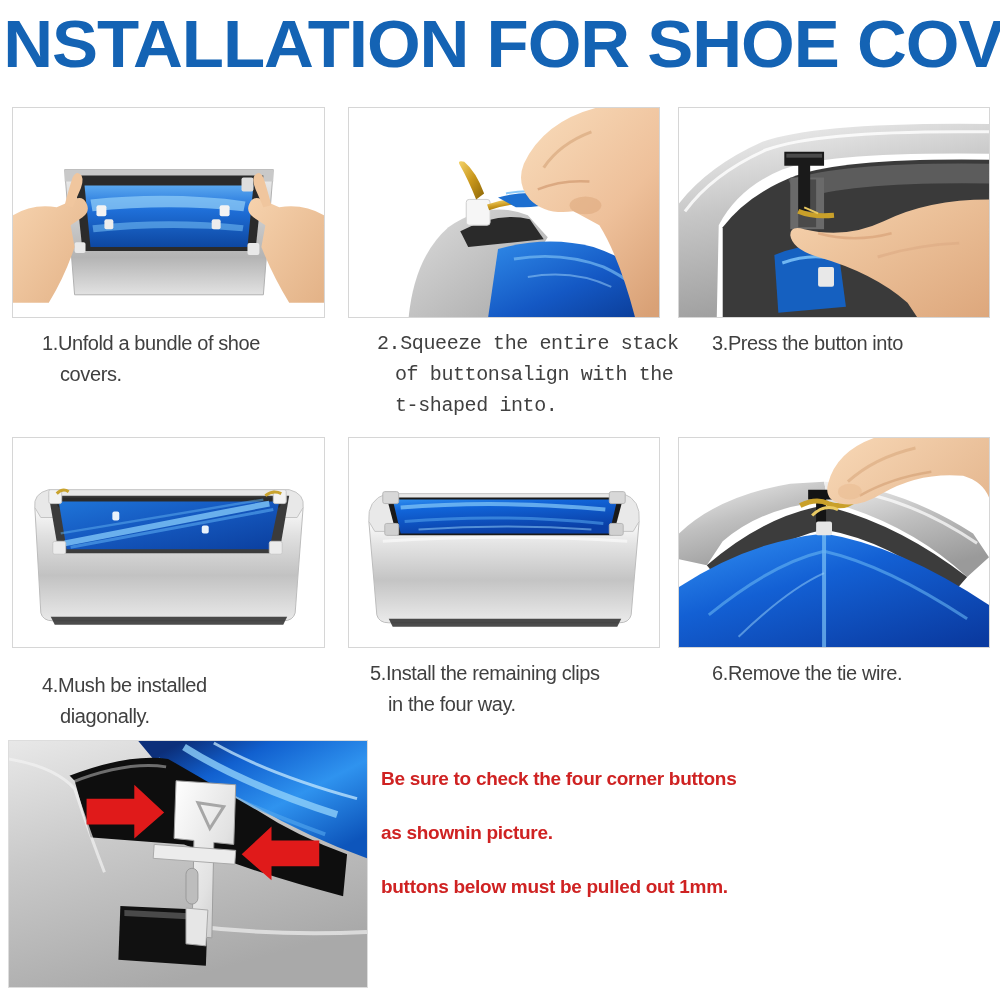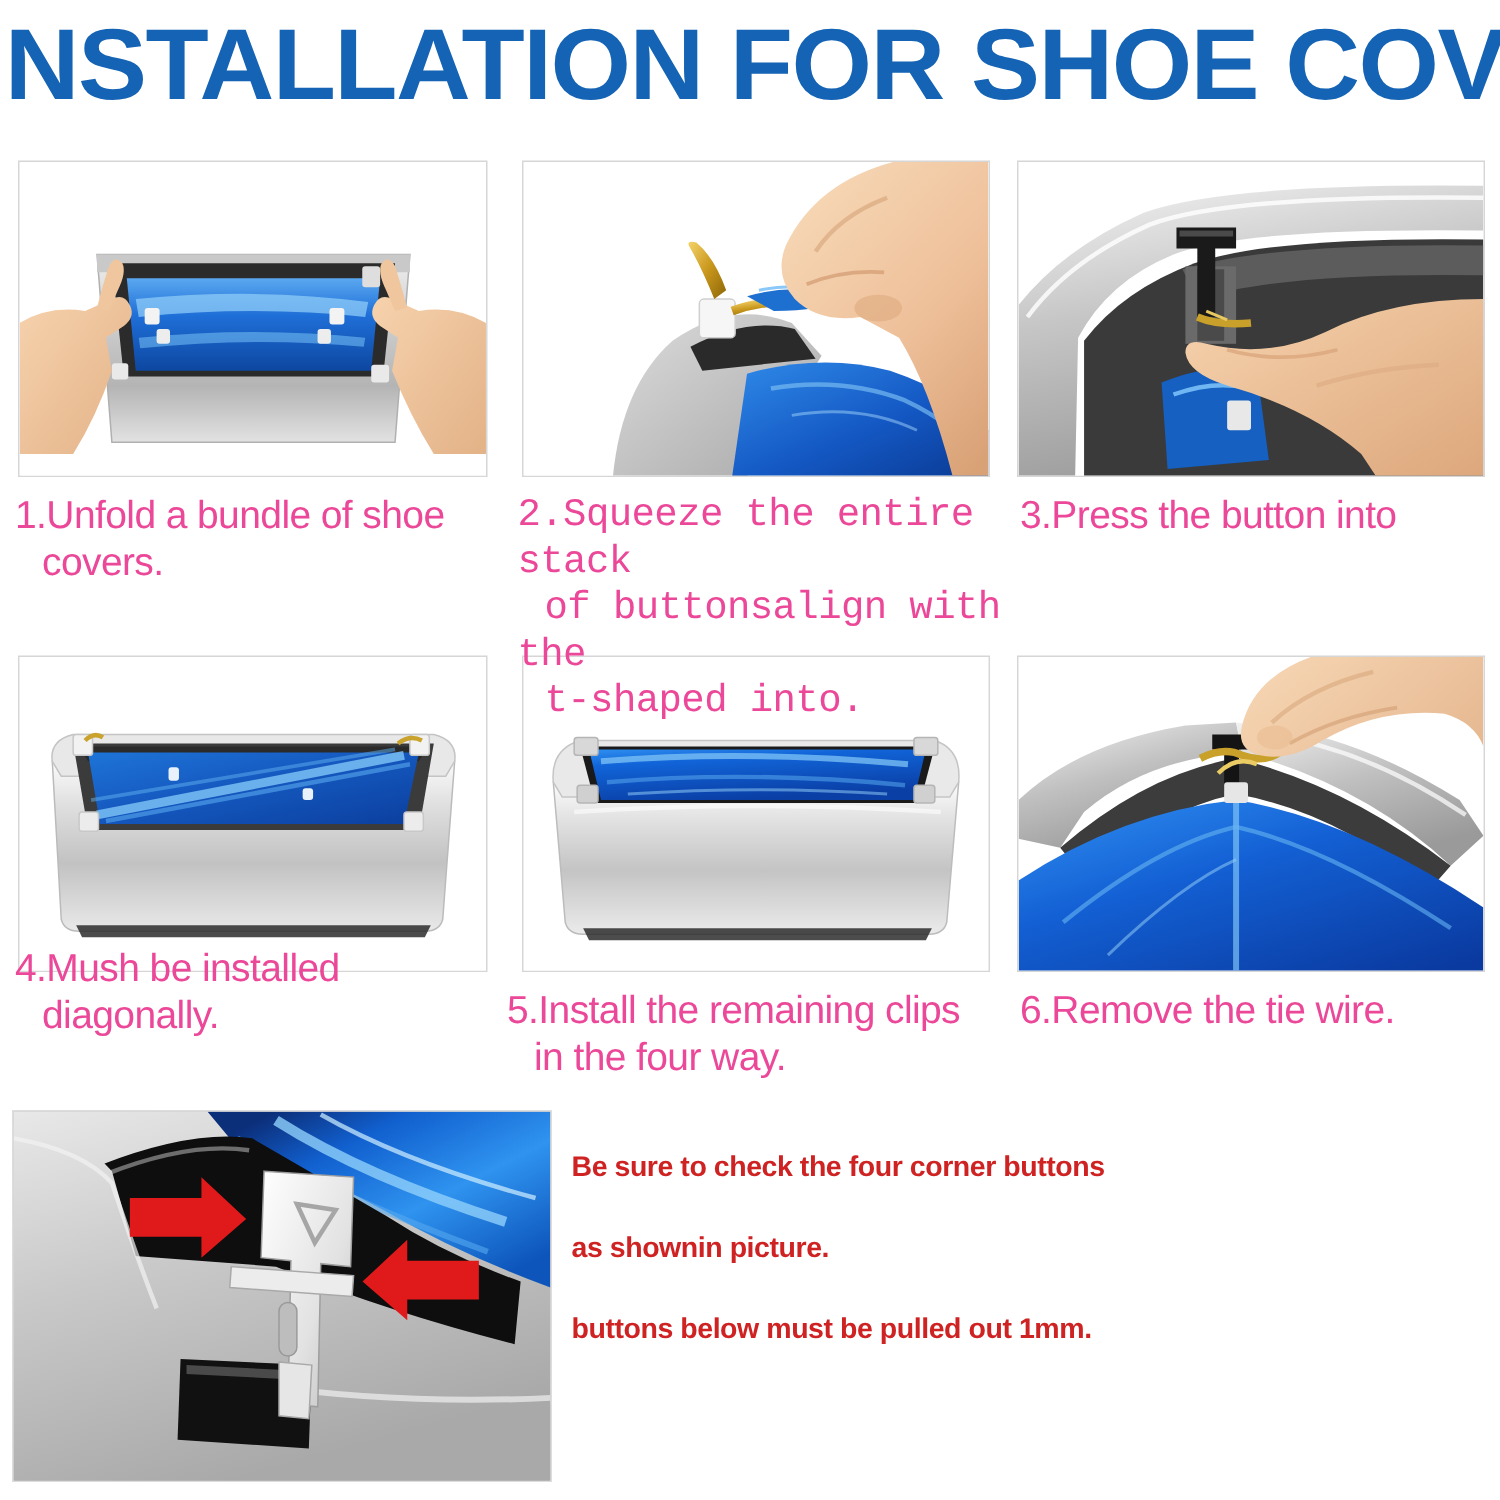--- a/index.html
+++ b/index.html
@@ -39,29 +39,30 @@
   .p2 { left:348px; top:107px; width:312px; height:211px; }
   .p3 { left:678px; top:107px; width:312px; height:211px; }
   .p4 { left:12px;  top:437px; width:313px; height:211px; }
   .p5 { left:348px; top:437px; width:312px; height:211px; }
   .p6 { left:678px; top:437px; width:312px; height:211px; }
 
   
   .caption {
     position:absolute;
     font-family:"Liberation Sans", sans-serif;
-    font-size:26px;
+    font-size:20px;
     line-height:31px;
-    color:#ec4899;
+    color:#404040;
     letter-spacing:-0.4px;
+    margin-left:32px;
   }
   .c1 { left:10px;  top:328px; width:340px; }
   .c2 { left:345px; top:328px; width:335px;font-family:Liberation Mono, monospace; }
   .c3 { left:680px; top:328px; width:320px; }
-  .c4 { left:10px;  top:630px; width:330px; }
+  .c4 { left:10px;  top:670px; width:330px; }
   .c5 { left:338px; top:658px; width:345px; }
   .c6 { left:680px; top:658px; width:320px; }
   .caption .ind { display:block; text-indent:18px; }
 
   
   .bottom-photo {
     position:absolute;
     left:8px; top:740px; width:360px; height:248px;
     border:1px solid #dddddd;
     overflow:hidden;

